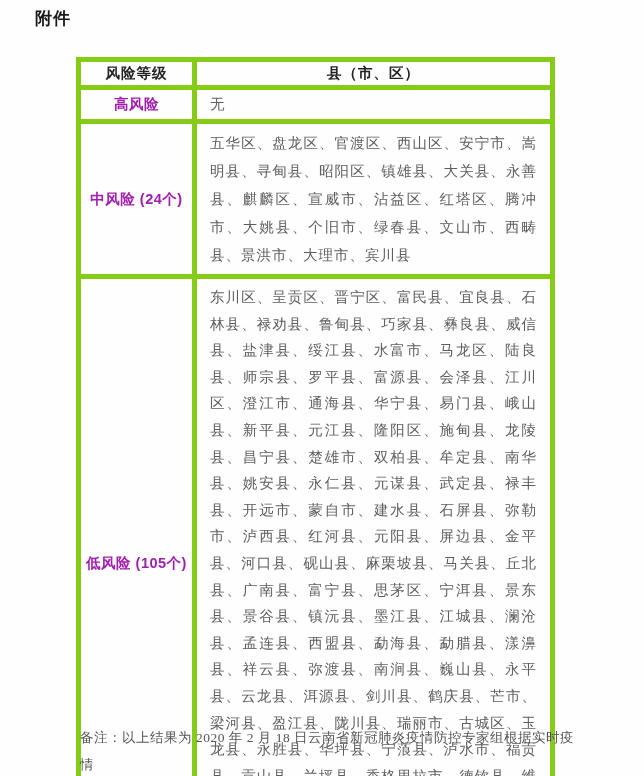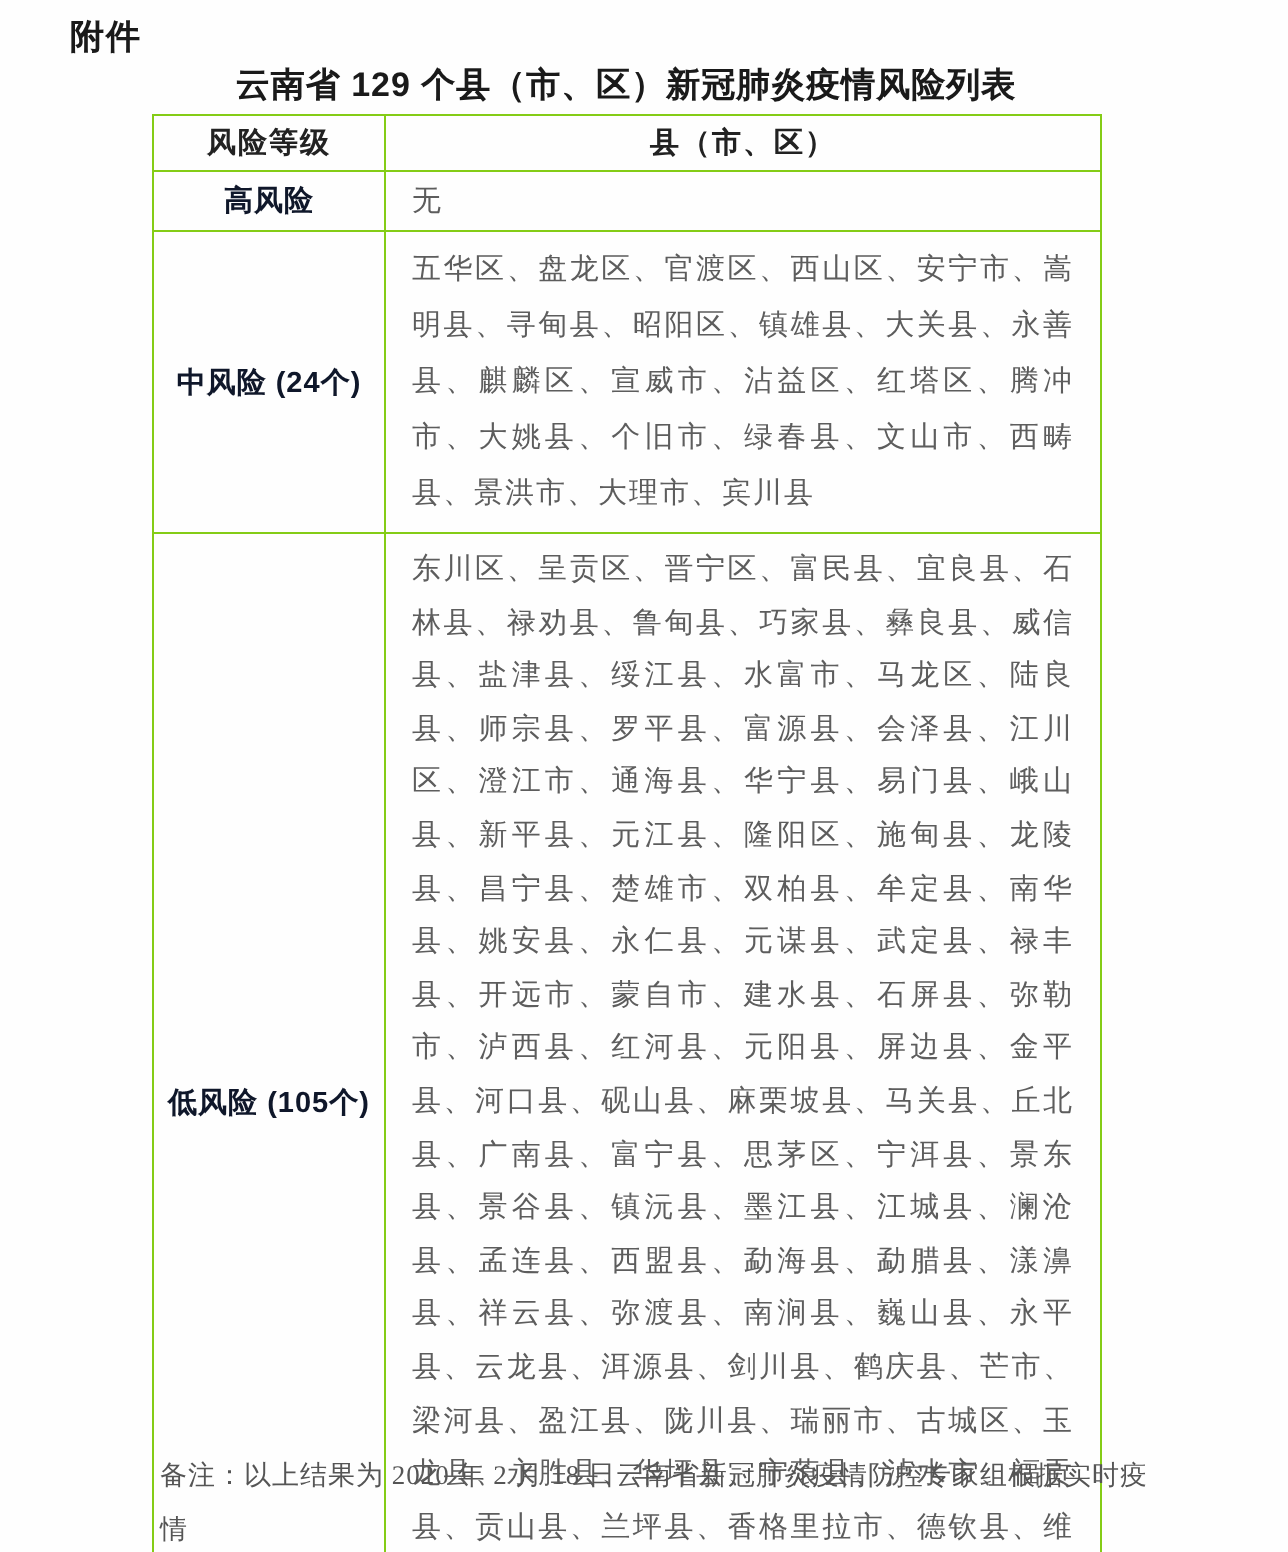--- a/index.html
+++ b/index.html
@@ -39,39 +39,39 @@
   }
   table.risk-table {
     position: absolute;
     left: 76px;
     top: 57px;
     width: 474px;
     border-collapse: collapse;
     table-layout: fixed;
   }
   .risk-table th, .risk-table td {
-    border: 1px solid #84cc16;
+    border: 5px solid #84cc16;
     vertical-align: middle;
   }
   .col-level { width: 116px; }
   .col-county { width: 358px; margin-top: 40px; }
   .risk-table th {
     height: 28px;
     font-family: "Liberation Sans", "DejaVu Sans", sans-serif;
     font-size: 14.5px;
     font-weight: 600;
     color: #222222;
     text-align: center;
     letter-spacing: 1px;
   }
   .level-cell {
     font-family: "Liberation Sans", "DejaVu Sans", sans-serif;
     font-size: 14.5px;
     font-weight: 600;
-    color: #0f172a;
+    color: #a21caf;
     text-align: center;
     letter-spacing: 0.5px;
   }
   .county-cell {
     font-size: 14.5px;
     color: #5d5d5d;
     padding: 5px 13px;
     text-align: justify;
     text-justify: inter-ideograph;
     letter-spacing: 1px;
@@ -93,21 +93,20 @@
     letter-spacing: 0.5px;
   }
 </style>
 </head>
 <body>
 
 <div class="page">
 
   <div class="attachment-label">附件</div>
 
-  <div class="doc-title">云南省 129 个县（市、区）新冠肺炎疫情风险列表</div>
 
   <table class="risk-table">
     <thead>
       <tr>
         <th class="col-level">风险等级</th>
         <th class="col-county">县（市、区）</th>
       </tr>
     </thead>
     <tbody>
       <tr class="row-high">

